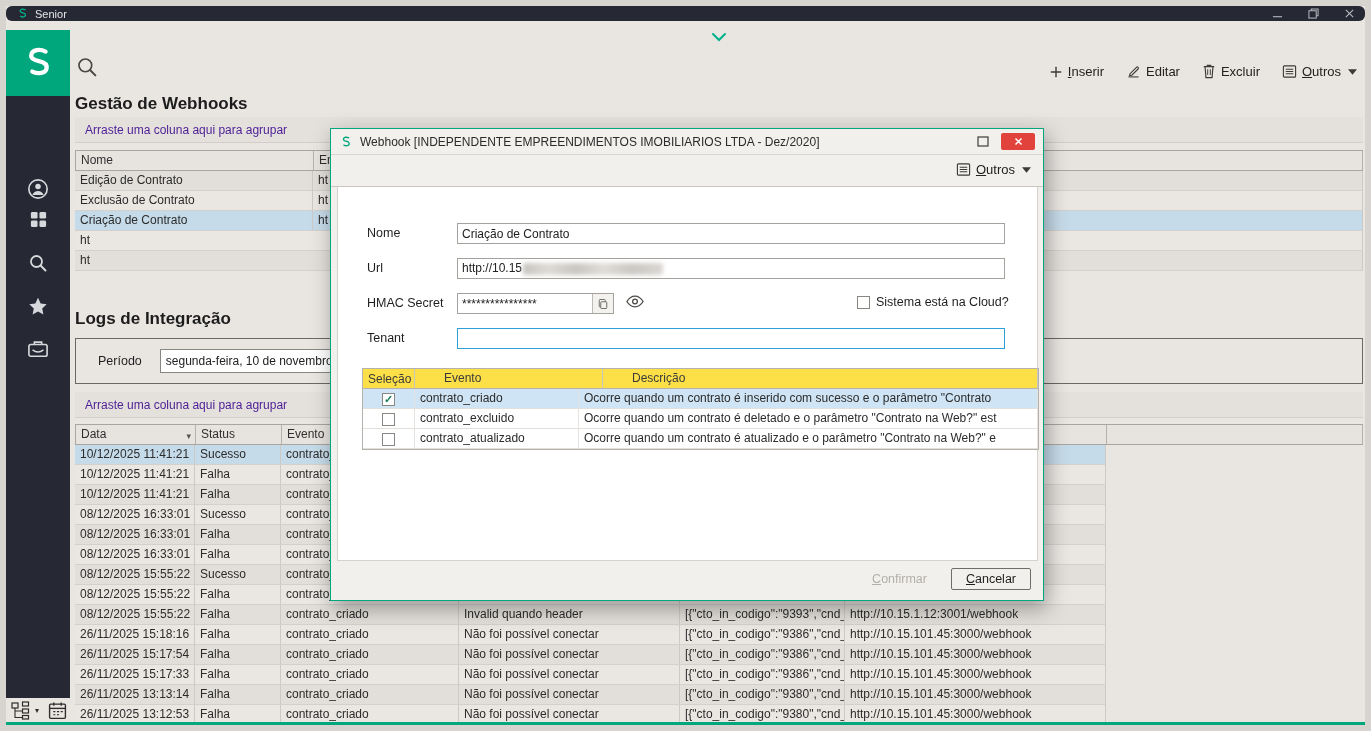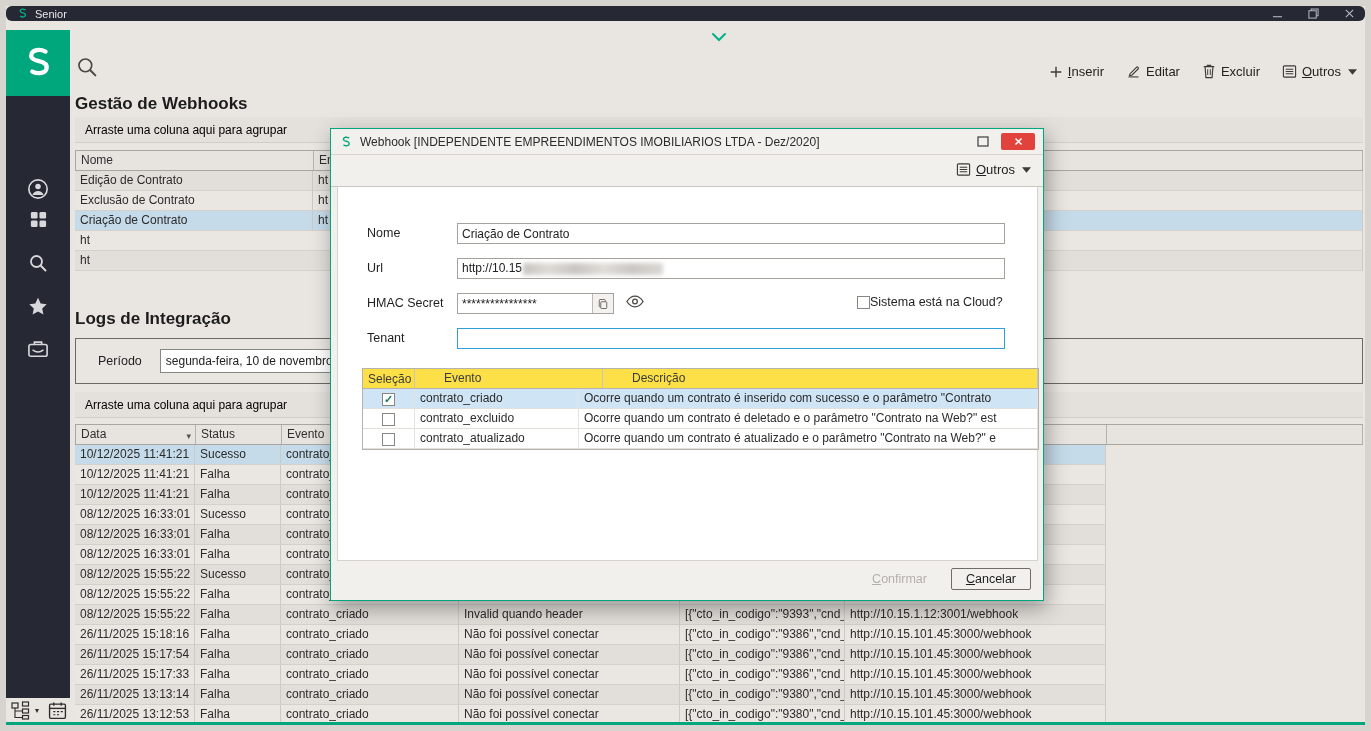--- a/index.html
+++ b/index.html
@@ -21,21 +21,21 @@
 
   
   .main-heading{position:absolute;left:69px;font-size:17px;font-weight:bold;color:#1c1c1c;}
   .chevron-top{position:absolute;left:705px;top:26px;color:#00b189;}
   .search-lens{position:absolute;left:70px;top:50px;color:#4a4744;}
   .toolbar{position:absolute;top:57px;right:8px;display:flex;gap:22px;align-items:flex-end;color:#22221f;font-size:13px;}
   .tool-item{display:flex;align-items:center;gap:5px;cursor:default;background:none;border:none;font:inherit;color:inherit;}
   .tool-item .icon{color:#3c3a37;}
   .caret-down{color:#3c3a37;margin-left:2px;}
 
-  .group-band{position:absolute;left:69px;width:1288px;height:26px;background:#e4e1dd;border-bottom:1px solid #d2cfcb;color:#000000;font-size:12px;line-height:26px;padding-left:10px;}
+  .group-band{position:absolute;left:69px;width:1288px;height:26px;background:#e4e1dd;border-bottom:1px solid #d2cfcb;color:#4c1d95;font-size:12px;line-height:26px;padding-left:10px;}
 
   
   .grid-header{display:flex;background:#e7e4e0;border-top:1px solid #a9a6a2;border-bottom:1px solid #a9a6a2;border-left:1px solid #a9a6a2;}
   .th{height:19px;line-height:18px;font-size:12px;color:#2f2f2f;padding:0 5px;border-right:1px solid #b5b2ae;overflow:hidden;white-space:nowrap;position:relative;}
   .th-fill{flex:1;border-right:1px solid #b5b2ae;}
   .trow{display:flex;height:20px;background:#eae7e3;cursor:default;}
   .trow.alt{background:#e2dfda;}
   .trow.sel{background:#c6dbe9;}
   .td{height:20px;line-height:19px;padding:0 5px;border-right:1px solid #cdcac6;border-bottom:1px solid #d4d1cd;overflow:hidden;white-space:nowrap;font-size:12px;color:#2b2b2b;}
   .sort-caret{position:absolute;right:4px;top:2px;font-size:9px;color:#55524e;}
@@ -71,21 +71,21 @@
   .modal-body{position:absolute;left:6px;top:58px;width:701px;height:374px;background:#fff;border:1px solid #d6d3cf;border-top:none;}
   .fld-label{position:absolute;left:29px;font-size:12.5px;color:#1f1f1f;line-height:21px;}
   .fld-input{position:absolute;left:119px;width:548px;height:21px;border:1px solid #a5a29d;background:#fff;font:12px "Liberation Sans",sans-serif;padding:0 4px;color:#222;line-height:19px;}
   .fld-input.focus-blue{border-color:#2f9fd8;}
   .url-box{display:flex;align-items:center;overflow:hidden;}
   .redacted{display:inline-block;height:12px;width:140px;margin-left:1px;border-radius:2px;background:linear-gradient(90deg,#c7c4c0,#dedbd7 18%,#c9c6c2 38%,#e0ddd9 58%,#cbc8c4 78%,#dad7d3);filter:blur(2px);}
   .hmac-wrap{position:absolute;left:119px;top:106px;width:157px;height:21px;border:1px solid #a5a29d;background:#fff;display:flex;}
   .hmac-wrap input{flex:1;border:none;outline:none;font:12px "Liberation Sans",sans-serif;padding:0 4px;color:#222;min-width:0;background:#fff;}
   .copy-btn{width:21px;border:none;border-left:1px solid #bdbab5;background:#f4f2ef;color:#6f6c68;display:flex;align-items:center;justify-content:center;cursor:default;}
   .eye-btn{position:absolute;left:288px;top:108px;color:#4a4744;background:none;border:none;cursor:default;}
-  .cloud-check{position:absolute;left:519px;top:108px;display:flex;align-items:center;font-size:12.5px;color:#1f1f1f;}
+  .cloud-check{position:absolute;left:519px;top:108px;display:flex;align-items:center;gap:6px;font-size:12.5px;color:#1f1f1f;}
   .checkbox{width:13px;height:13px;border:1px solid #8a8782;background:#fff;display:inline-flex;align-items:center;justify-content:center;font-size:11px;font-weight:bold;color:#1c8060;line-height:11px;}
 
   .events-table{position:absolute;left:24px;top:181px;width:677px;border:1px solid #b5b2ae;}
   .ehead{display:flex;background:#fde047;border-bottom:1px solid #b5b2ae;gap:24px;}
   .eth{height:19px;line-height:18px;font-size:12px;color:#3a3a3a;padding:0 5px;border-right:1px solid #c9c6c2;overflow:hidden;white-space:nowrap;}
   .erow{display:flex;height:20px;background:#fff;border-bottom:1px solid #e3e0dc;cursor:default;}
   .erow.esel{background:#cfe4f4;}
   .ecell{height:20px;line-height:19px;padding:0 5px;font-size:12px;color:#2b2b2b;border-right:1px solid #e6e3df;overflow:hidden;white-space:nowrap;}
   .ec0{width:52px;display:flex;align-items:center;justify-content:center;}
   .ec1{width:164px;}

